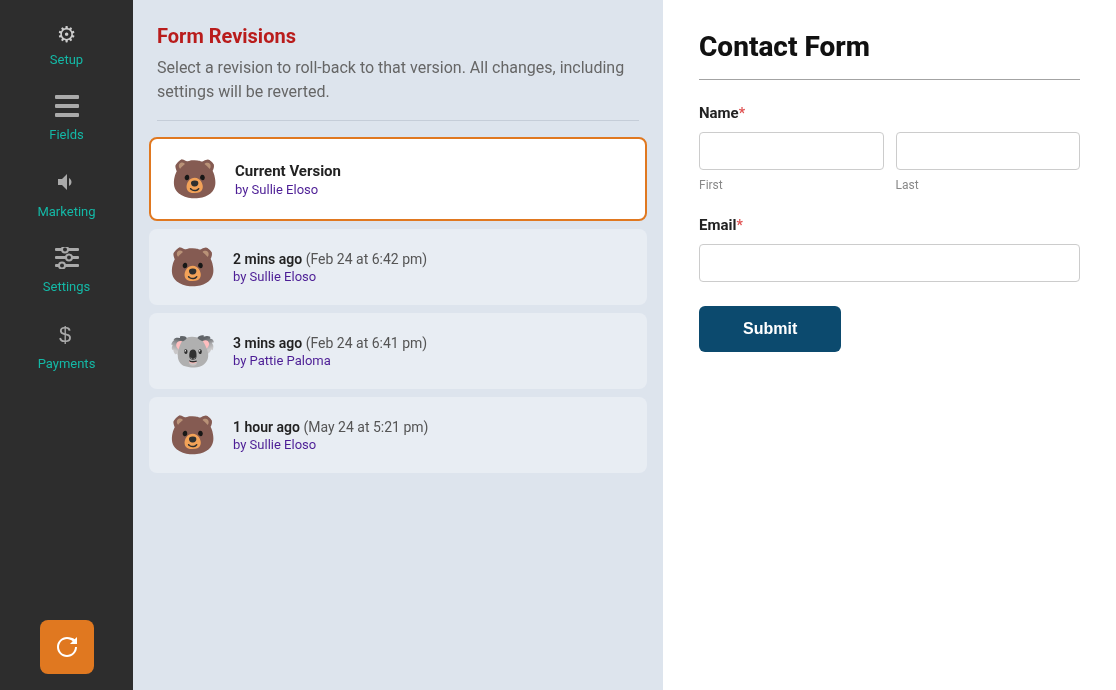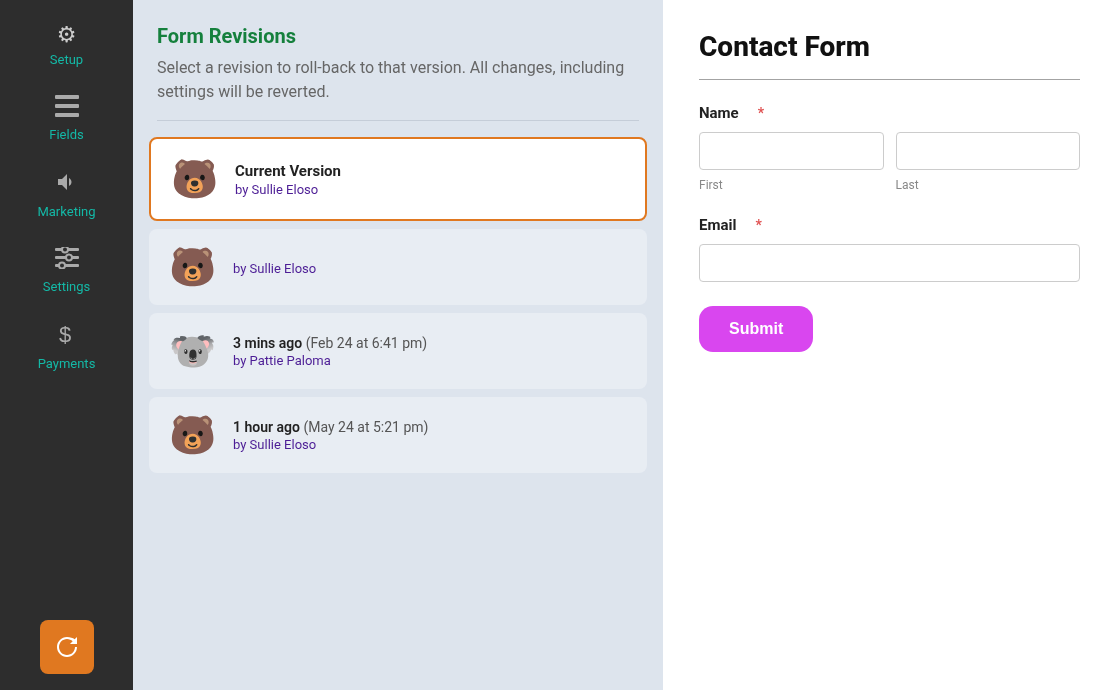--- a/index.html
+++ b/index.html
@@ -76,21 +76,21 @@
     }
 
     .panel-header {
       padding: 24px 24px 16px 24px;
       background: #dde4ed;
     }
 
     .panel-header h2 {
       font-size: 20px;
       font-weight: 700;
-      color: #15803d;
+      color: #b91c1c;
       margin-bottom: 8px;
     }
 
     .panel-header p {
       font-size: 16px;
       color: #666;
       line-height: 1.5;
     }
 
     .divider {
@@ -192,21 +192,21 @@
       margin-bottom: 24px;
     }
 
     .form-label {
       font-size: 15px;
       font-weight: 700;
       color: #222;
       margin-bottom: 10px;
       display: flex;
       align-items: center;
-      gap: 19px;
+      gap: 0;
     }
 
     .required-star {
       color: #e05252;
       font-size: 14px;
     }
 
     .name-fields {
       display: flex;
       gap: 12px;
@@ -228,25 +228,25 @@
       background: white;
     }
 
     .field-sublabel {
       font-size: 12px;
       color: #888;
       margin-top: 8px;
     }
 
     .submit-btn {
-      background: #d946ef;
+      background: #0c4a6e;
       color: white;
       border: none;
-      border-radius: 14px;
-      padding: 14px 30px;
+      border-radius: 6px;
+      padding: 14px 44px;
       font-size: 16px;
       font-weight: 600;
       cursor: pointer;
     }
   </style>
 </head>
 <body>
 
 <nav class="sidebar">
   <div class="sidebar-item">
@@ -321,20 +321,24 @@
         <h3>Current Version</h3>
         <div class="by">by Sullie Eloso</div>
       </div>
     </div>
 
     <div class="revision-card">
       <div class="avatar">
         <span style="font-size:38px;">🐻</span>
       </div>
       <div class="revision-info">
+        <div class="time">
+          <span>2 mins ago</span>
+          <span class="detail"> <span>(Feb 24 at 6:42 pm)</span></span>
+        </div>
         <div class="by">by Sullie Eloso</div>
       </div>
     </div>
 
     <div class="revision-card">
       <div class="avatar">
         <span style="font-size:38px;">🐨</span>
       </div>
       <div class="revision-info">
         <div class="time">

